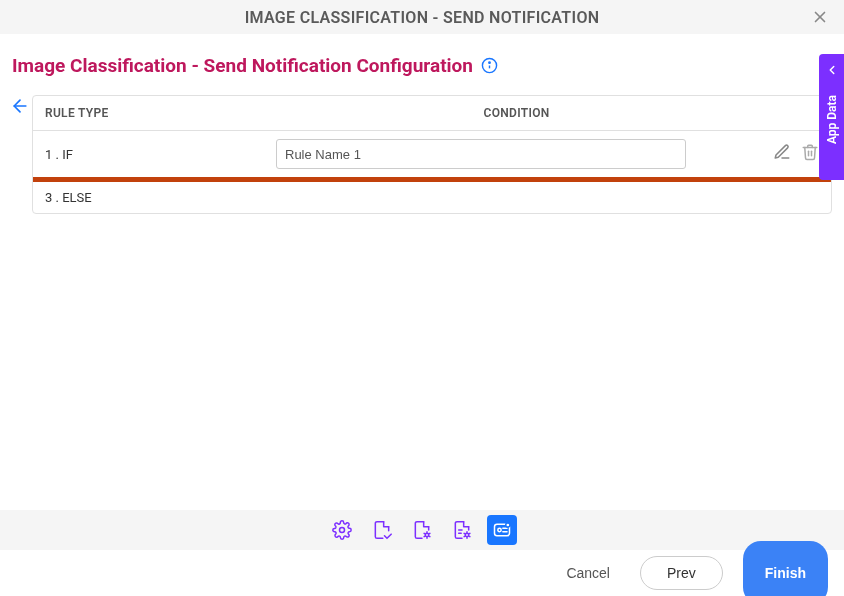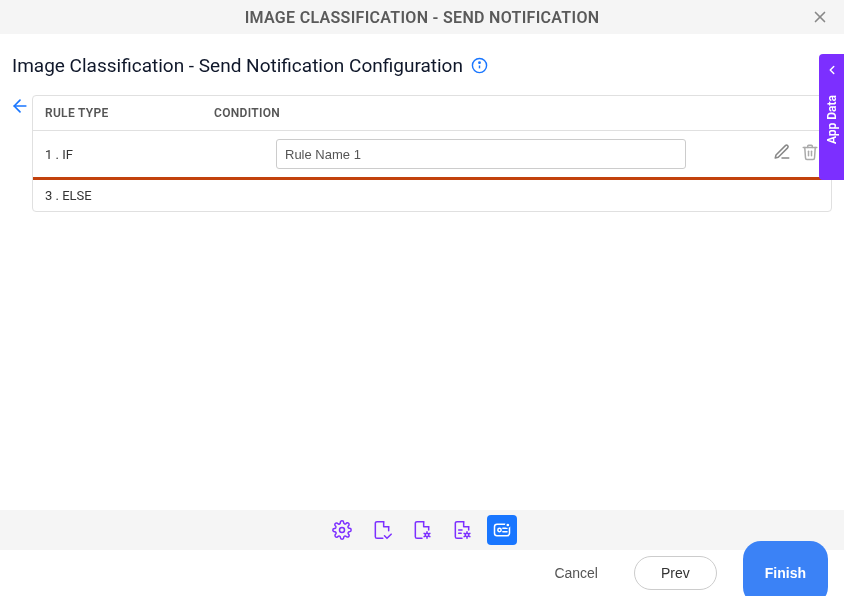--- a/index.html
+++ b/index.html
@@ -43,22 +43,22 @@
       padding: 20px 12px 0 12px;
     }
     .page-head {
       display: flex;
       align-items: center;
       gap: 8px;
       margin-bottom: 18px;
     }
     .page-title {
       font-size: 19px;
-      font-weight: 400;
-      color: #0f172a;
+      font-weight: 700;
+      color: #be185d;
     }
     .info-icon {
       color: #1976ff;
       display: flex;
       align-items: center;
     }
     .back-arrow {
       position: absolute;
       left: 10px;
       top: 96px;
@@ -75,26 +75,26 @@
       padding: 10px 12px;
       border-bottom: 1px solid #e0e0e0;
     }
     .rule-header-cell {
       font-size: 12px;
       font-weight: 600;
       color: #555;
       letter-spacing: 0.3px;
     }
     .col-type { width: 169px; }
-    .col-cond { flex: 1; }
+    .col-cond { flex: 1; text-align: center; }
     .rule-row {
       display: flex;
       align-items: center;
       padding: 8px 12px;
-      border-bottom: 3px solid #c2410c;
+      border-bottom: 5px solid #c2410c;
     }
     .rule-row:last-child { border-bottom: none; }
     .rule-type-cell {
       width: 195px;
       font-size: 13px;
       color: #333;
     }
     .rule-cond-cell {
       flex: 1;
       display: flex;
@@ -173,21 +173,21 @@
     .footer-actions {
       position: absolute;
       bottom: 0;
       left: 0;
       right: 0;
       height: 46px;
       display: flex;
       align-items: center;
       justify-content: flex-end;
       padding: 0 16px;
-      gap: 26px;
+      gap: 20px;
       background: #fff;
     }
     .btn-cancel {
       background: transparent;
       border: none;
       font-size: 14px;
       color: #555;
       cursor: pointer;
       padding: 8px 10px;
     }

